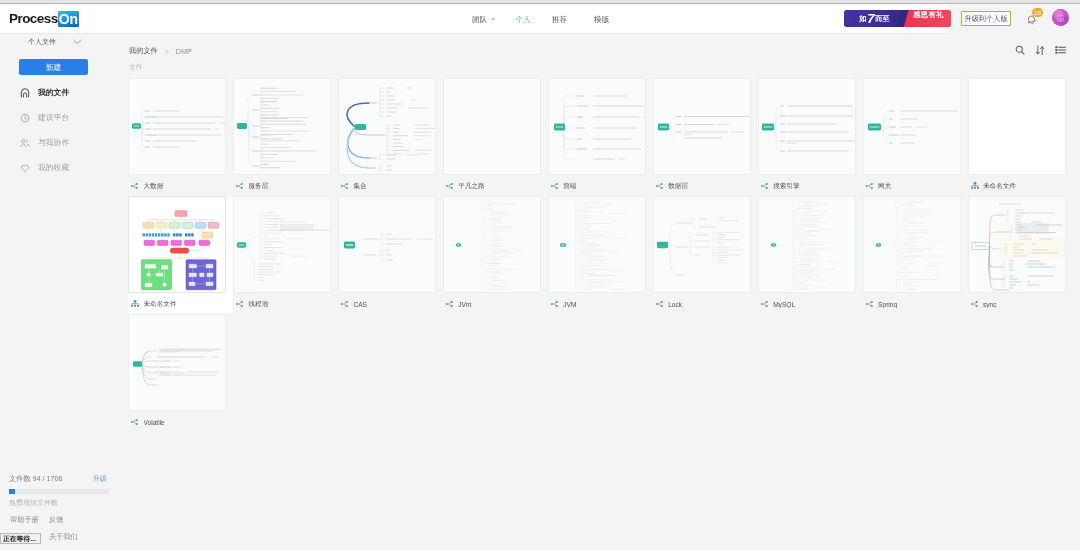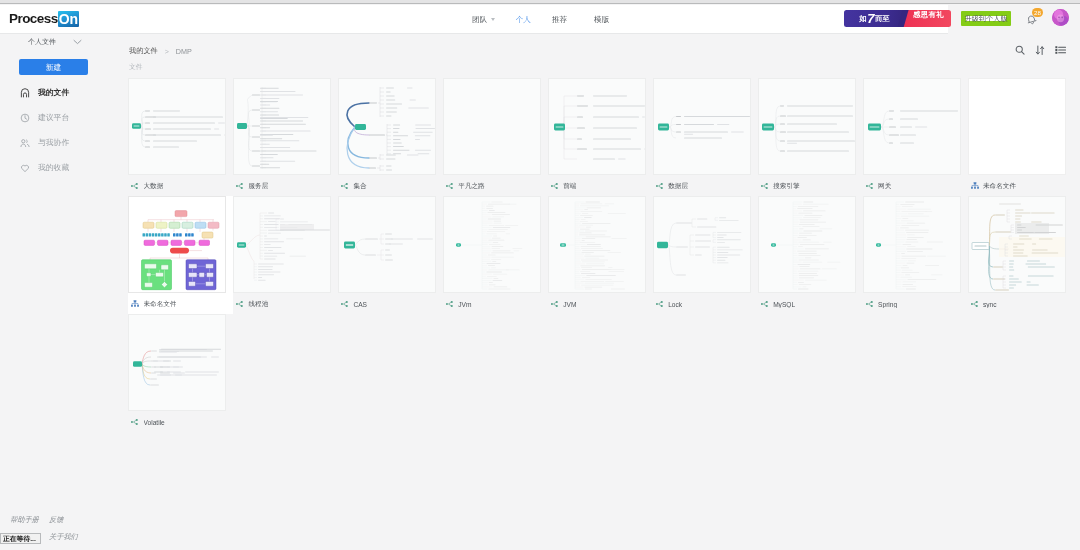--- a/index.html
+++ b/index.html
@@ -38,21 +38,21 @@
     position:absolute; left:844px; top:5px; width:107px; height:17px; border-radius:2.5px;
     overflow:hidden; display:flex; font-size:7.4px; color:#fff; font-weight:bold;
   }
   .promo-l{ width:59px; background:linear-gradient(100deg,#4434a0 0%,#3c2c90 70%,#352680 100%); display:flex; align-items:center; justify-content:center; position:relative; padding-left:2px; z-index:2;}
   .promo-r{ flex:1; background:linear-gradient(100deg,#ee2f53 0%,#f2485f 100%); display:flex; align-items:flex-start; justify-content:center; letter-spacing:0.3px; padding-left:3px;}
   .promo-l .seven{ font-size:13px; font-style:italic; font-weight:bold; margin:0 0.5px; line-height:1; position:relative; top:-0.5px;}
   .promo-skew{ position:absolute; right:-3px; top:-2px; width:6px; height:22px; background:#352680; transform:skewX(-16deg); }
 
   .upgrade-btn{
     position:absolute; left:961px; top:6px; width:50px; height:15px; padding:0 4px; justify-content:center;
-    border:5px solid #84cc16; background:#fff; border-radius:1px;
+    border:1px solid #84cc16; background:#fff; border-radius:1px;
     font-size:7.2px; color:#52575c; display:flex; align-items:center; cursor:pointer; white-space:nowrap;
   }
   .bell{ position:absolute; left:1026px; top:9px; width:11px; height:11px; cursor:pointer; }
   .bell-badge{
     position:absolute; left:1032px; top:3px; min-width:11px; height:9px; border-radius:4.5px;
     background:#f3a72e; color:#fff; font-size:6.2px; line-height:9px; text-align:center; padding:0 1.5px;
     font-family:"Liberation Sans", sans-serif;
   }
   .avatar{
     position:absolute; left:1052px; top:4px; width:17px; height:17px; border-radius:50%;
@@ -72,21 +72,21 @@
   .nav-item.active{ color:#333; font-weight:bold; }
   .nav-item .ico{ width:10px; height:10px; display:flex; align-items:center; justify-content:center; }
 
   .quota{ position:absolute; left:9px; top:446px; width:110px; }
   .quota-row{ display:flex; justify-content:space-between; align-items:center; font-size:7.2px; color:#7b8085; width:98px;}
   .quota-up{ color:#6fa4e0; cursor:pointer; font-size:7.2px; }
   .pbar{ margin-top:4.5px; width:100px; height:5px; background:#e6e8ea; border-radius:0px; overflow:hidden; }
   .pbar-fill{ height:100%; background:#2a7fe8; }
   .quota-sub{ margin-top:4.5px; font-size:7.0px; color:#b0b5ba; cursor:pointer;}
   .footlinks{ position:absolute; left:10px; top:487px; width:118px; font-size:7.2px; color:#8a8f94; }
-  .footlinks .r{ display:flex; margin-bottom:6.5px;font-style:italic; }
+  .footlinks .r{ display:flex; margin-bottom:6.5px; }
   .footlinks .r a:first-child{ width:39px; }
   .footlinks a{ color:#8a8f94; text-decoration:none; cursor:pointer; white-space:nowrap;}
   .status-tip{
     position:absolute; left:0px; top:505px; width:41px; height:11px; padding:0 2px;
     background:#f1f1f1; border:1px solid #b8babc; font-size:6.8px; color:#1a1a1a;
     display:flex; align-items:center; font-weight:bold; white-space:nowrap; overflow:hidden;
   }
 
   
   .content{ position:absolute; left:128px; top:35px; width:952px; height:515px; }
@@ -221,20 +221,30 @@
       <div class="nav-item">
         <span class="ico">
           <svg width="10" height="10" viewBox="0 0 13 13" fill="none" stroke="currentColor" stroke-width="1.05" stroke-linejoin="round">
             <path d="M6.5 11.2 2.1 6.9a2.7 2.7 0 0 1 4.4-3 2.7 2.7 0 0 1 4.4 3z"></path>
           </svg>
         </span>
         <span>我的收藏</span>
       </div>
     </div>
 
+  <div class="quota">
+    <div class="quota-row">
+      <span>文件数 94 / 1706</span>
+      <span class="quota-up">升级</span>
+    </div>
+    <div class="pbar">
+      <div class="pbar-fill" id="pbar-fill" style="width: 5.5%;"></div>
+    </div>
+    <div class="quota-sub">免费增加文件数</div>
+  </div>
 
   <div class="footlinks">
     <div class="r">
       <a>帮助手册</a>
       <a>反馈</a>
     </div>
     <div class="r">
       <a>建议平台</a>
       <a>关于我们</a>
     </div>

